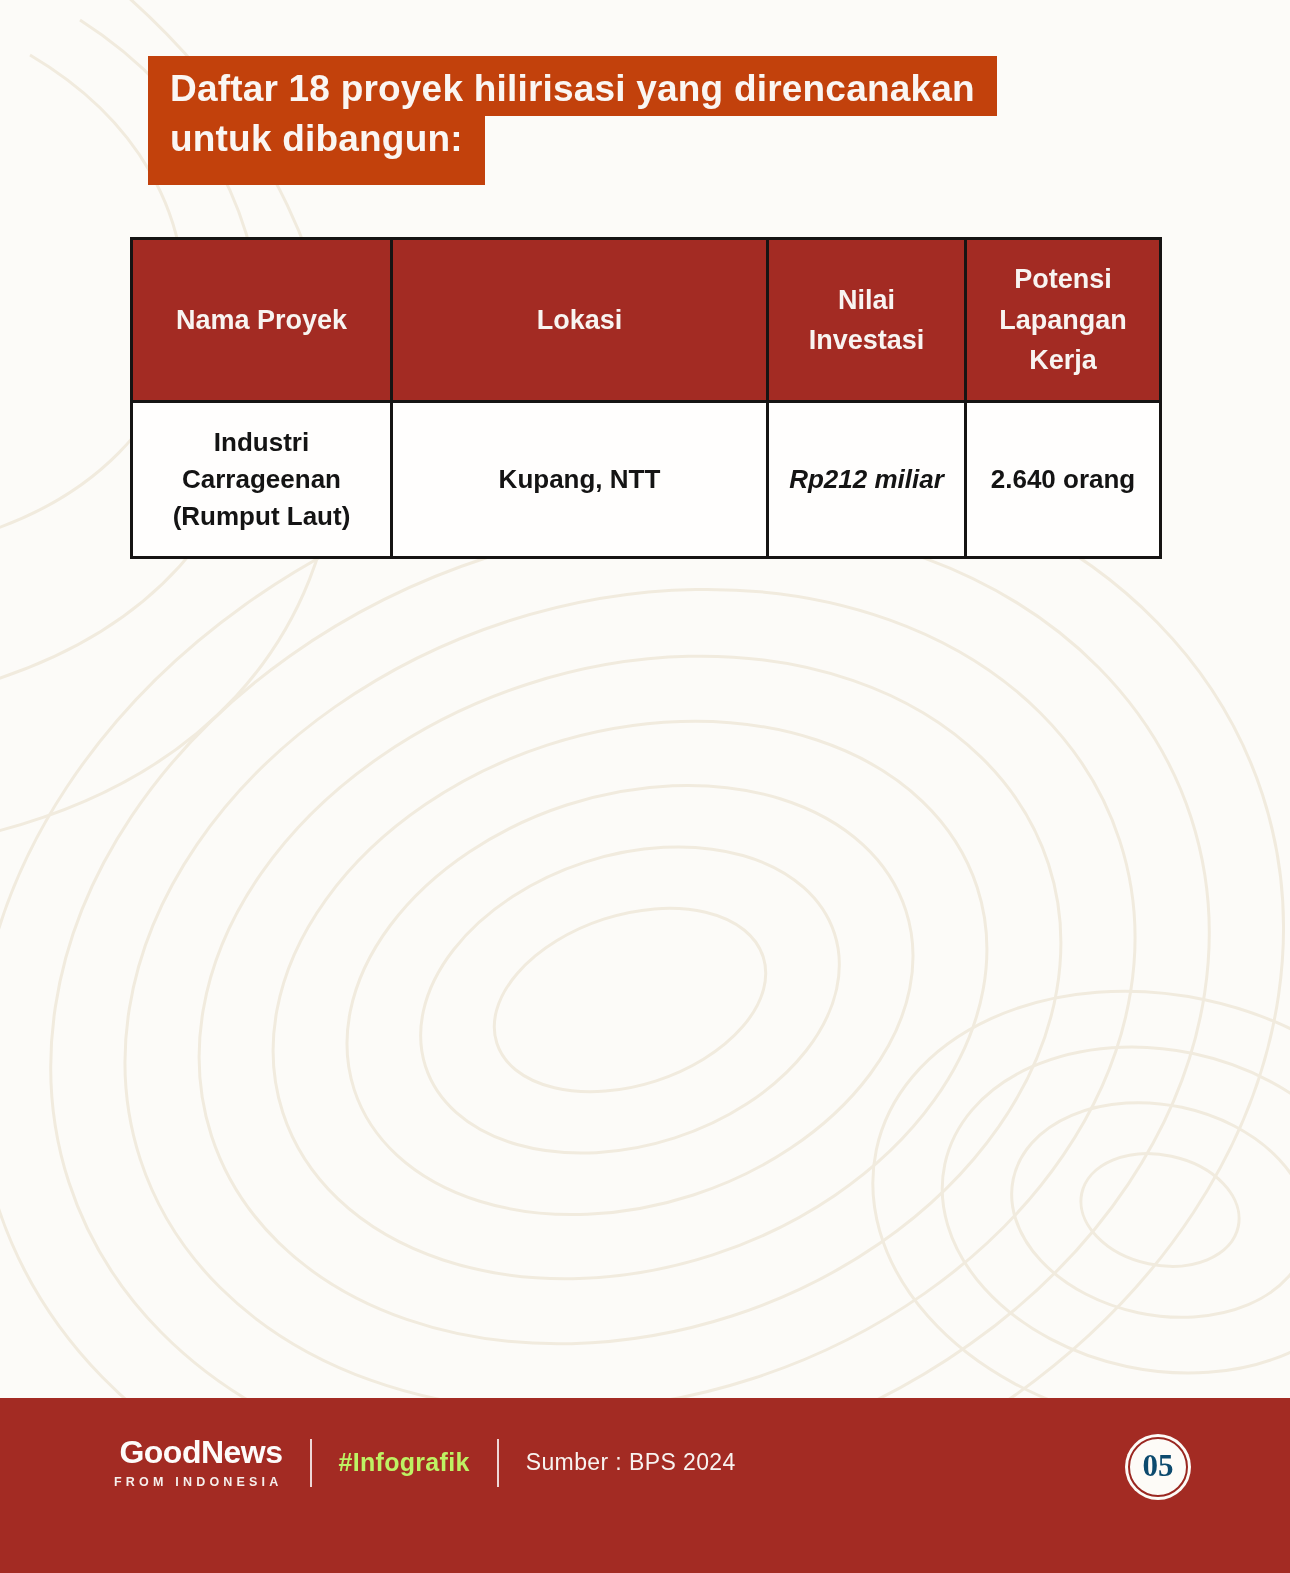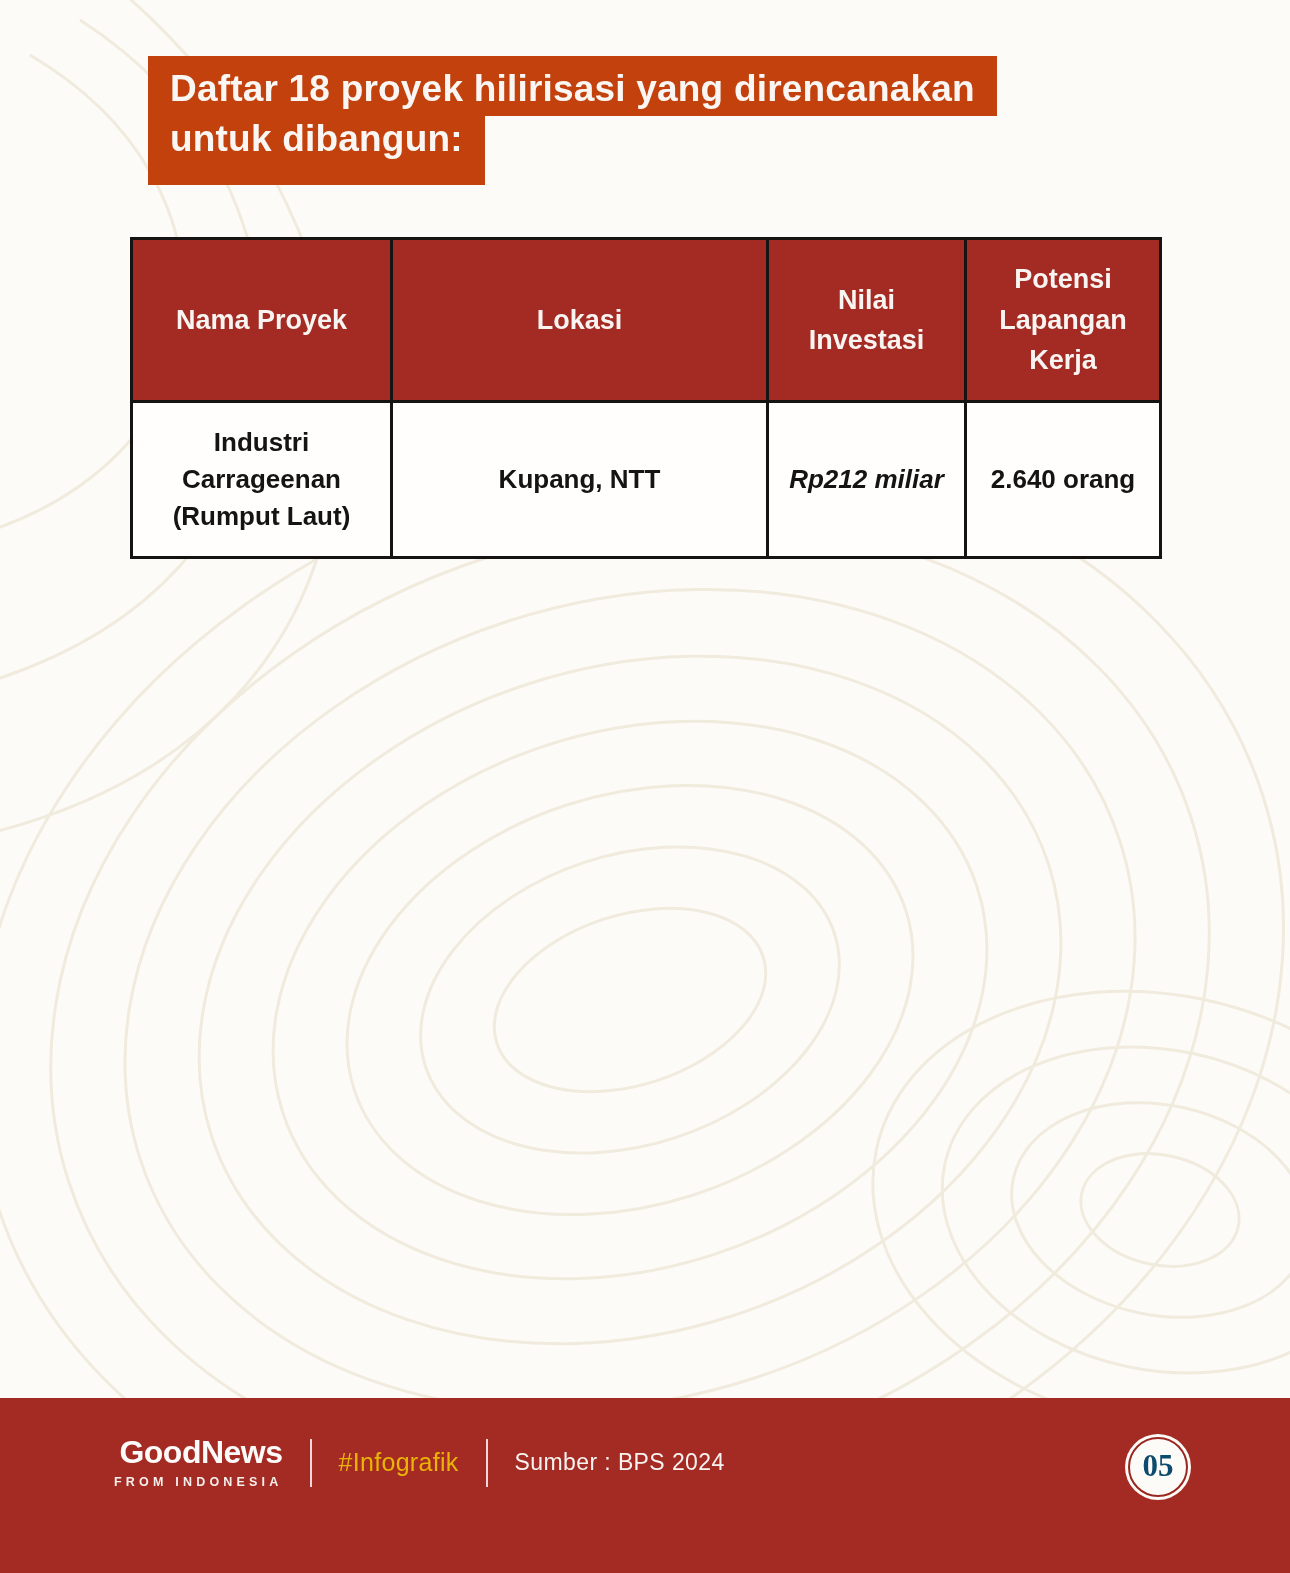--- a/index.html
+++ b/index.html
@@ -86,21 +86,21 @@
   }
   .brand-tagline {
     color:#F6EFEC; font-size:12.5px; font-weight:700;
     letter-spacing:4.2px; margin-top:7px;
   }
   .vdivider {
     width:2px; height:48px;
     background:rgba(255,255,255,0.82);
     margin:0 27px;
   }
-  .hashtag { color:#eab308; font-size:25px; font-weight:400; letter-spacing:0.3px; }
+  .hashtag { color:#bef264; font-size:25px; font-weight:700; letter-spacing:0.3px; }
   .source  { color:#F8F3F0; font-size:23px; font-weight:400; letter-spacing:0.4px; }
 
   .page-badge {
     position:absolute; right:99px; top:36px;
     width:66px; height:66px;
     background:#FDFBF7;
     border-radius:50%;
   }
   .page-badge-ring {
     position:absolute; inset:3px;

